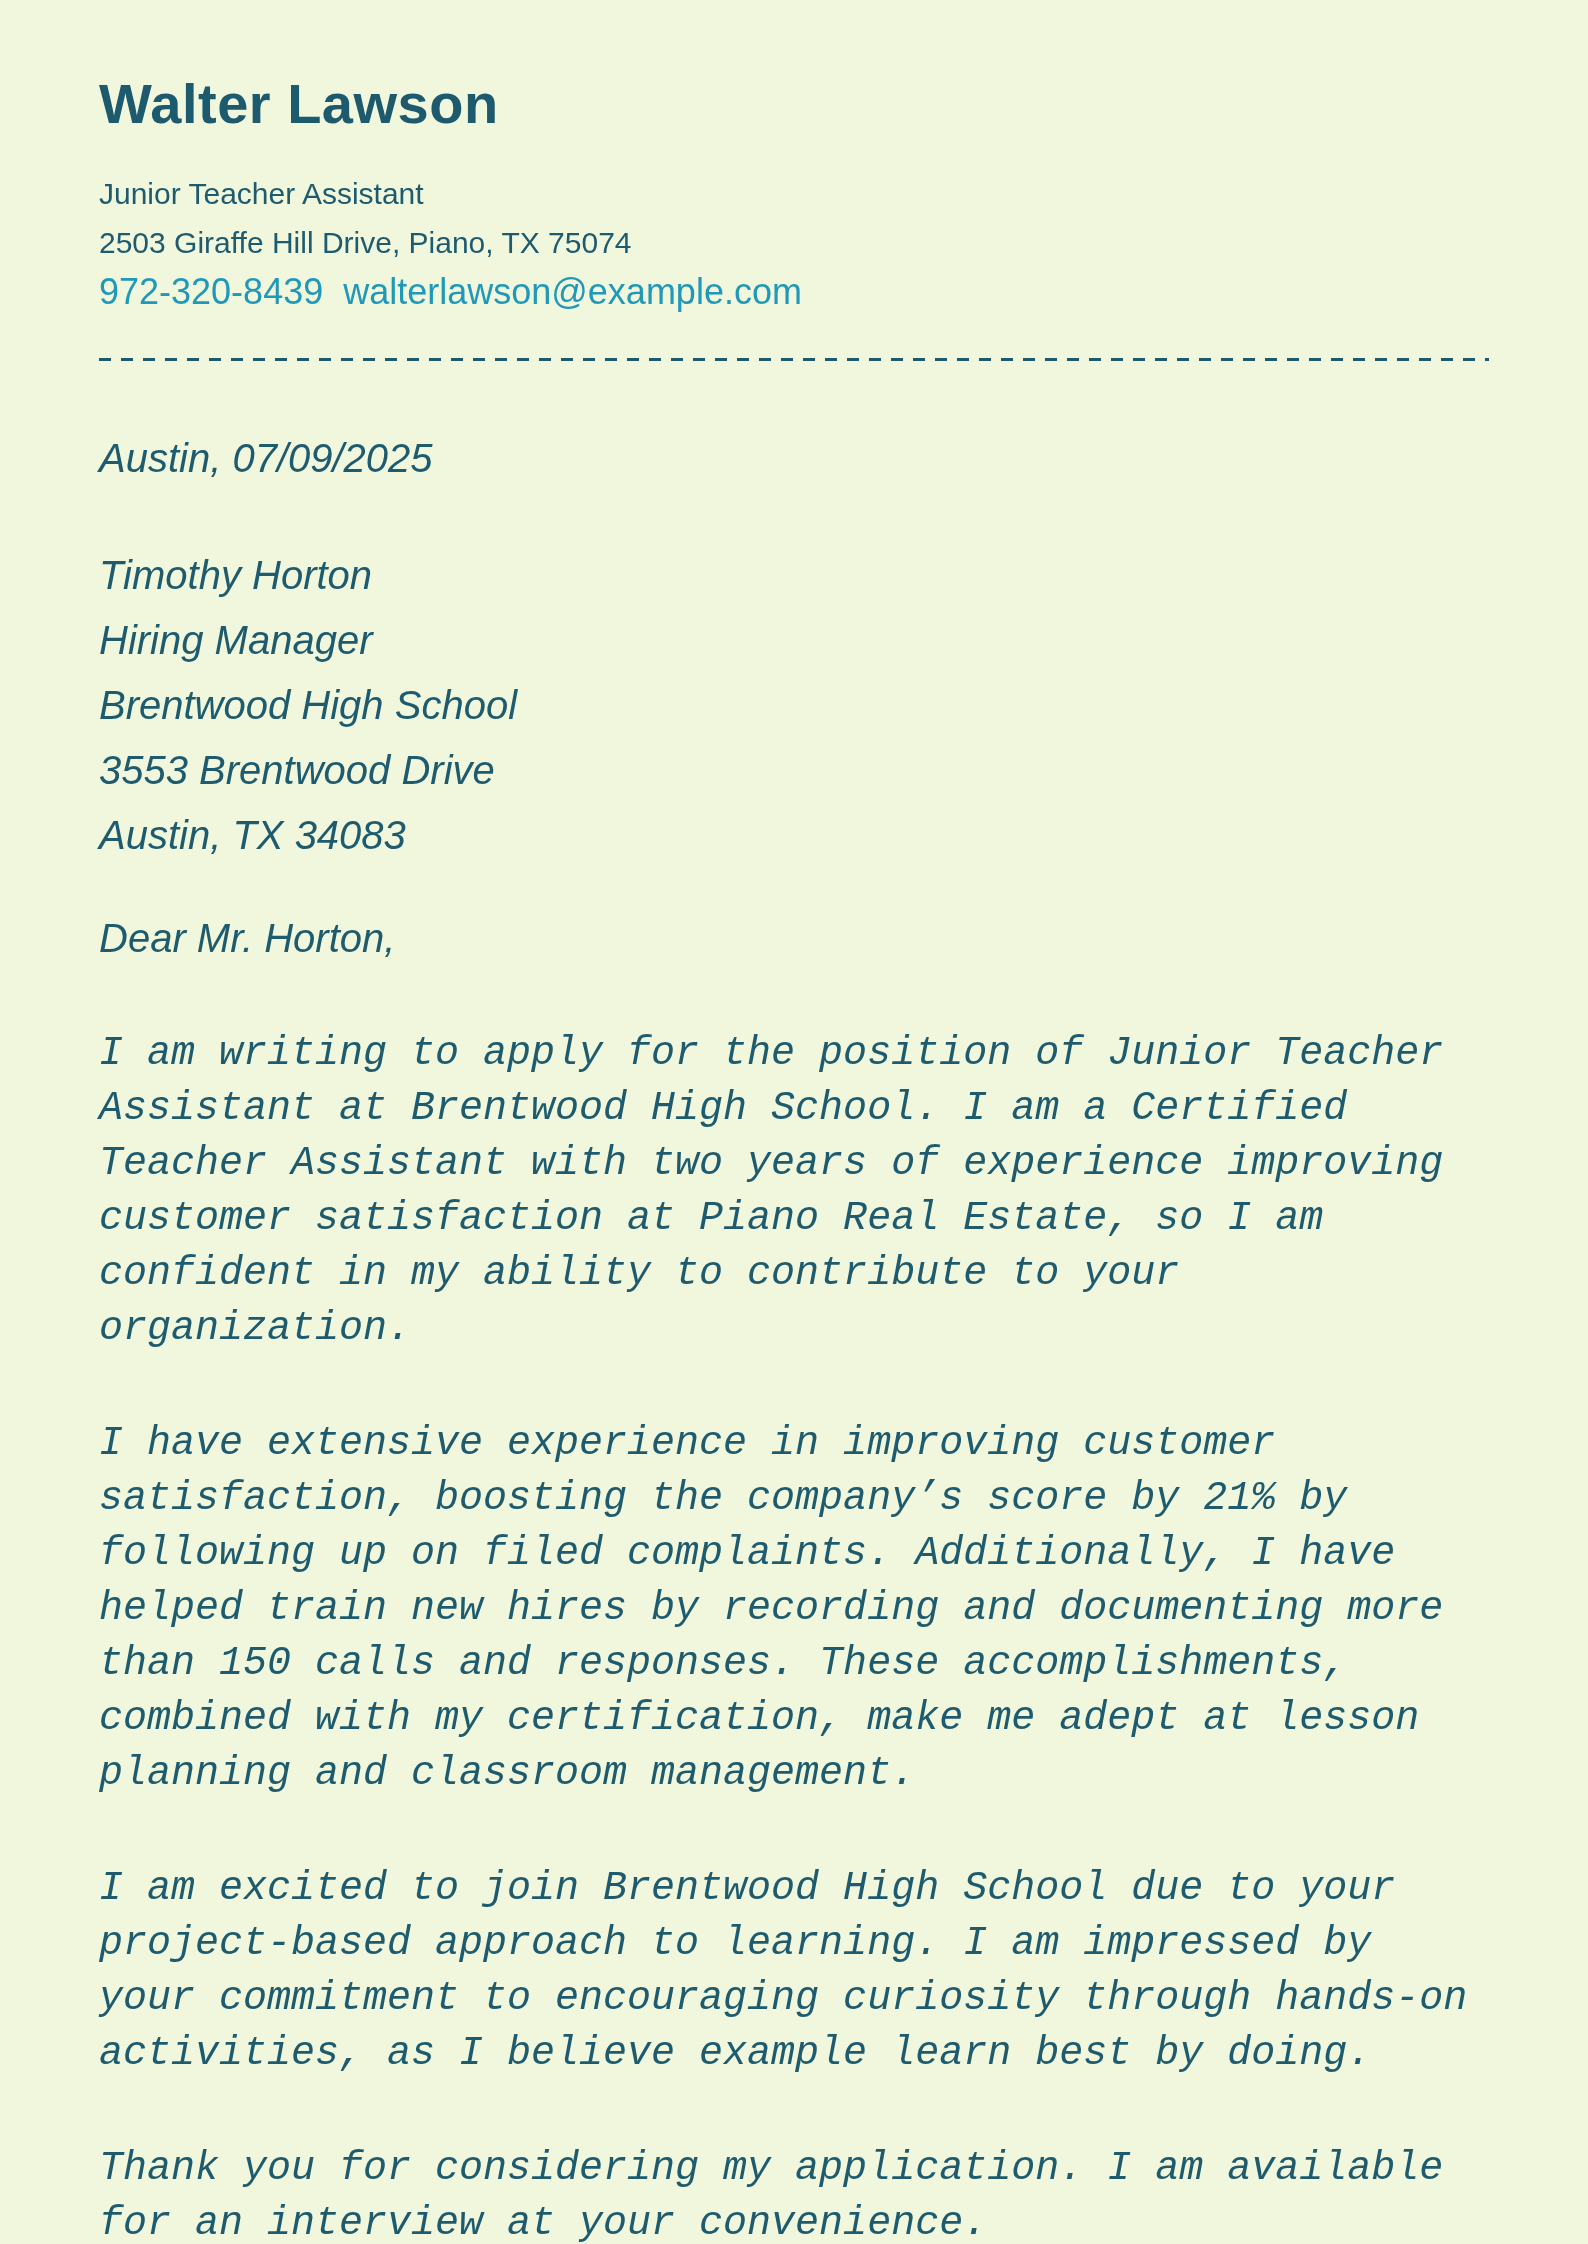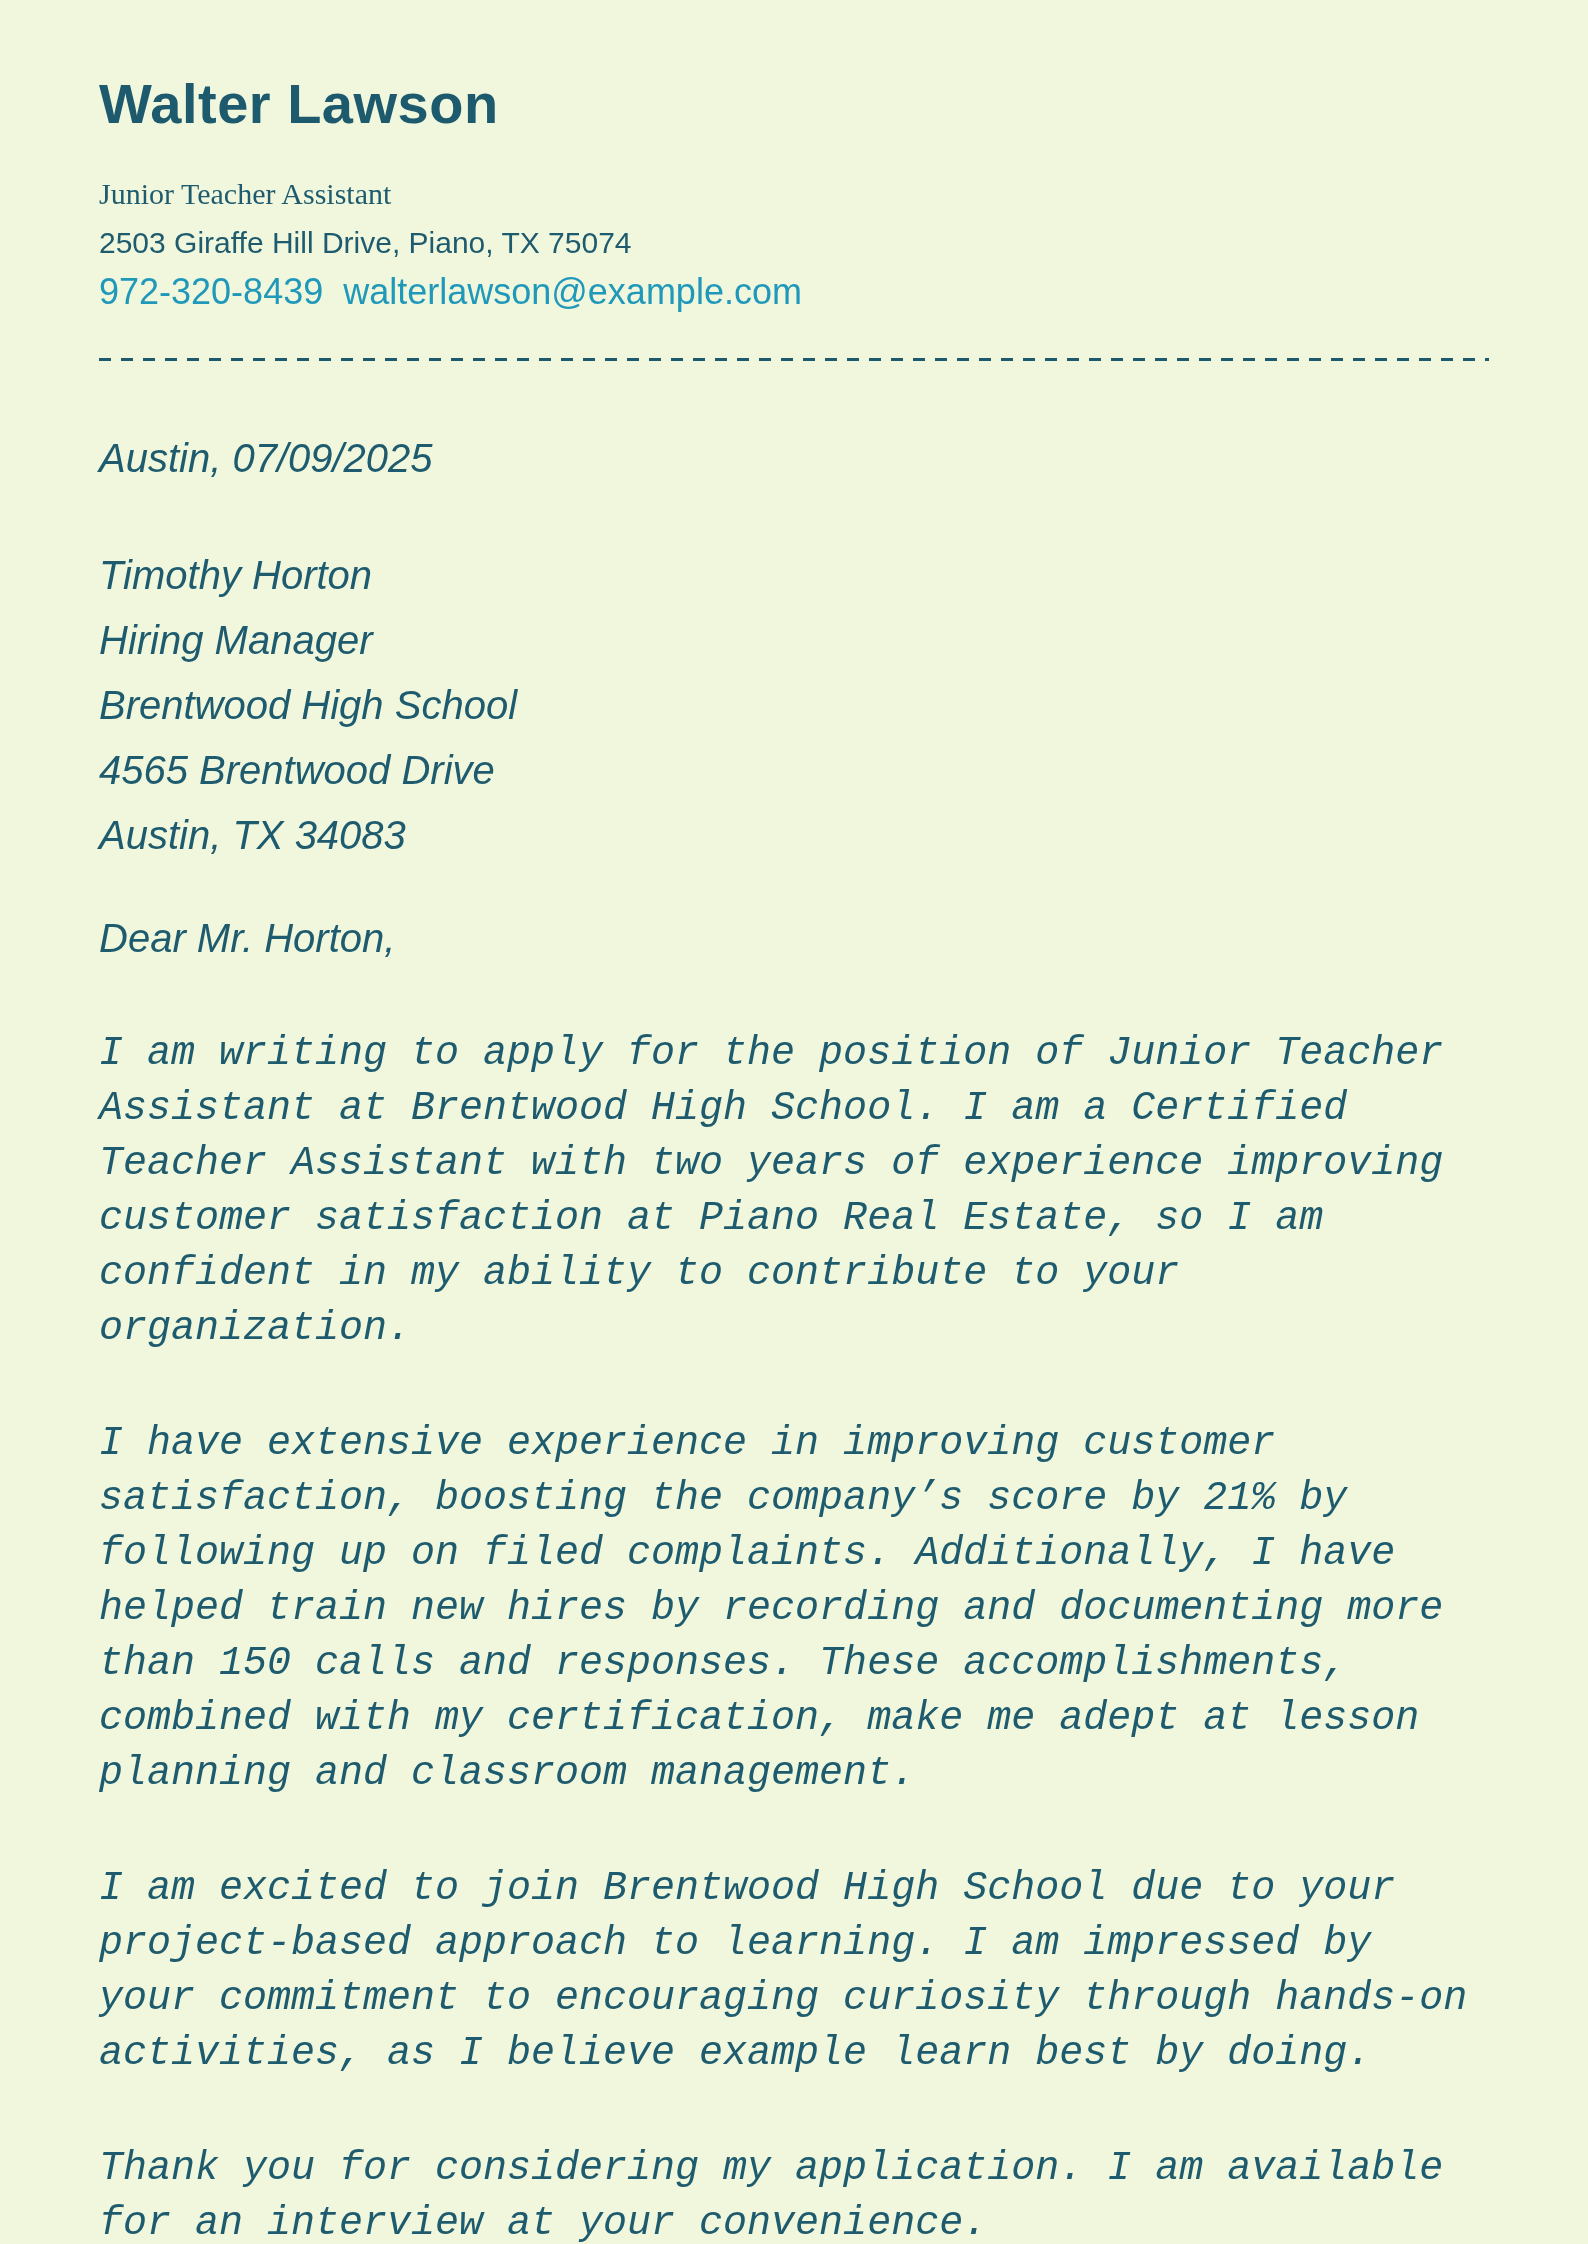--- a/index.html
+++ b/index.html
@@ -28,21 +28,20 @@
     font-weight: bold;
     line-height: 1.15;
     color: #1d5a6e;
     letter-spacing: 0.5px;
   }
 
   .job-title {
     margin-top: 40px;
     font-size: 30px;
     line-height: 36px;
-    font-family: Liberation Serif, serif;
   }
 
   .address-line {
     margin-top: 13px;
     font-size: 30px;
     line-height: 36px;
   }
 
   .contact-line {
     margin-top: 13px;
@@ -105,21 +104,21 @@
     <div class="divider"></div>
 
     <main class="letter">
 
       <div class="date-line">Austin, 07/09/2025</div>
 
       <div class="recipient">
         <div>Timothy Horton</div>
         <div>Hiring Manager</div>
         <div>Brentwood High School</div>
-        <div>4565 Brentwood Drive</div>
+        <div>3553 Brentwood Drive</div>
         <div>Austin, TX 34083</div>
       </div>
 
       <div class="salutation">Dear Mr. Horton,</div>
 
       <div class="paragraphs">
         <p>I am writing to apply for the position of Junior Teacher Assistant at Brentwood High School. I am a Certified Teacher Assistant with two years of experience improving customer satisfaction at Piano Real Estate, so I am confident in my ability to contribute to your organization.</p>
         <p>I have extensive experience in improving customer satisfaction, boosting the company’s score by 21% by following up on filed complaints. Additionally, I have helped train new hires by recording and documenting more than 150 calls and responses. These accomplishments, combined with my certification, make me adept at lesson planning and classroom management.</p>
         <p>I am excited to join Brentwood High School due to your project-based approach to learning. I am impressed by your commitment to encouraging curiosity through hands-on activities, as I believe example learn best by doing.</p>
         <p>Thank you for considering my application. I am available for an interview at your convenience.</p>

